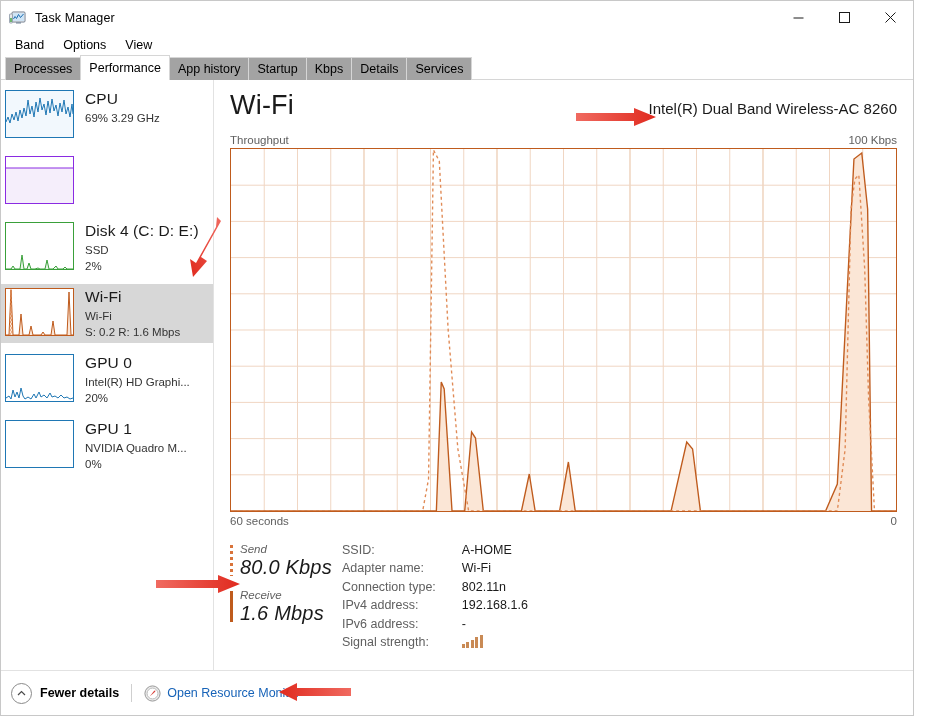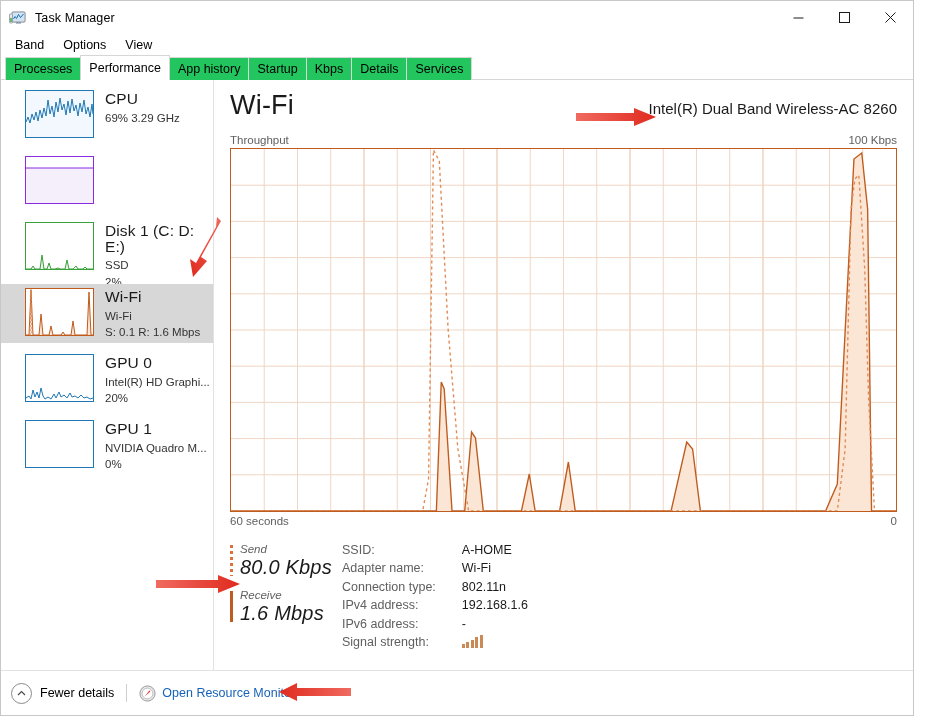--- a/index.html
+++ b/index.html
@@ -100,21 +100,21 @@
     position: absolute;
     left: 0; right: 0; bottom: 0;
     height: 1px;
     background: #d6d6d6;
   }
   .tab {
     font-size: 12.5px;
     height: 23px;
     line-height: 23px;
     padding: 0 8px;
-    background: #22c55e;
+    background: #a3a3a3;
     border: 1px solid #d6d6d6;
     border-bottom: none;
     margin-right: -1px;
     position: relative;
     z-index: 1;
     white-space: nowrap;
     color: #000;
     box-sizing: border-box;
   }
   .tab.active {
@@ -139,21 +139,21 @@
     background: #ffffff;
     border-right: 1px solid #e2e2e2;
     padding-top: 6px;
     box-sizing: border-box;
     position: relative;
   }
   .side-item {
     display: flex;
     align-items: flex-start;
     height: 59px;
-    padding: 4px 6px 4px 24px;
+    padding: 4px 6px 4px 4px;
     box-sizing: border-box;
     margin-bottom: 7px;
     position: relative;
   }
   .side-item.selected {
     background: #d7d7d7;
   }
   .thumb {
     width: 69px;
     height: 48px;
@@ -271,21 +271,21 @@
     min-height: 44px;
     display: flex;
     align-items: center;
     padding-left: 10px;
     border-top: 1px solid #e2e2e2;
     background: #ffffff;
     position: relative;
   }
   .fewer {
     display: flex; align-items: center;
-    font-size: 12.5px; color: #000;
+    font-size: 12.5px; color: #000; font-weight: bold;
   }
   .chev-circle {
     width: 19px; height: 19px; border-radius: 50%;
     border: 1px solid #8a8a8a;
     display: inline-flex; align-items: center; justify-content: center;
     margin-right: 8px;
   }
   .status-sep {
     width: 1px; height: 18px; background: #cfcfcf; margin: 0 12px;
   }
@@ -379,38 +379,38 @@
       </div>
 
       <div class="side-item">
         <div class="thumb">
           <svg width="69" height="48" viewBox="0 0 69 48" preserveAspectRatio="none">
             <rect x="0.5" y="0.5" width="68" height="47" fill="#ffffff" stroke="#3aa03a" stroke-width="1"></rect>
             <polyline points="1,47 6,47 8,44 10,47 15,47 17,33 19,47 22,47 24,41 26,47 30,47 33,46 35,47 40,47 42,38 44,47 48,47 51,44 53,47 58,47 60,45 62,47 68,47" fill="#eaf6ea" stroke="#3aa03a" stroke-width="1"></polyline>
           </svg>
         </div>
         <div class="side-text">
-          <div class="side-title">Disk 1 (C: D: E:)</div>
+          <div class="side-title">Disk 4 (C: D: E:)</div>
           <div class="side-sub">SSD</div>
           <div class="side-sub" style="margin-top:2px">2%</div>
         </div>
       </div>
 
       <div class="side-item selected">
         <div class="thumb">
           <svg width="69" height="48" viewBox="0 0 69 48" preserveAspectRatio="none">
             <rect x="0.5" y="0.5" width="68" height="47" fill="#ffffff" stroke="#bf5b1d" stroke-width="1"></rect>
             <polyline points="1,47 4,47 6,2 8,47 14,47 16,26 18,47 24,47 26,38 28,47 36,47 38,44 40,47 46,47 48,33 50,47 62,47 64,4 66,47 68,47" fill="#fbe6d6" stroke="#bf5b1d" stroke-width="1"></polyline>
             <polyline points="5,47 6,1 7,47" fill="none" stroke="#e08a55" stroke-width="1" stroke-dasharray="2,2"></polyline>
           </svg>
         </div>
         <div class="side-text">
           <div class="side-title">Wi-Fi</div>
           <div class="side-sub">Wi-Fi</div>
-          <div class="side-sub" style="margin-top:2px">S: 0.1 R: 1.6 Mbps</div>
+          <div class="side-sub" style="margin-top:2px">S: 0.2 R: 1.6 Mbps</div>
         </div>
       </div>
 
       <div class="side-item">
         <div class="thumb">
           <svg width="69" height="48" viewBox="0 0 69 48" preserveAspectRatio="none">
             <rect x="0.5" y="0.5" width="68" height="47" fill="#ffffff" stroke="#1f77b4" stroke-width="1"></rect>
             <polyline points="1,44 4,42 6,45 8,36 10,43 12,38 14,44 16,34 18,42 20,45 23,43 26,45 29,40 31,44 34,38 36,43 39,41 42,44 45,39 47,43 50,42 53,44 56,41 59,44 62,43 65,45 68,44" fill="none" stroke="#1f77b4" stroke-width="1"></polyline>
           </svg>
         </div>

